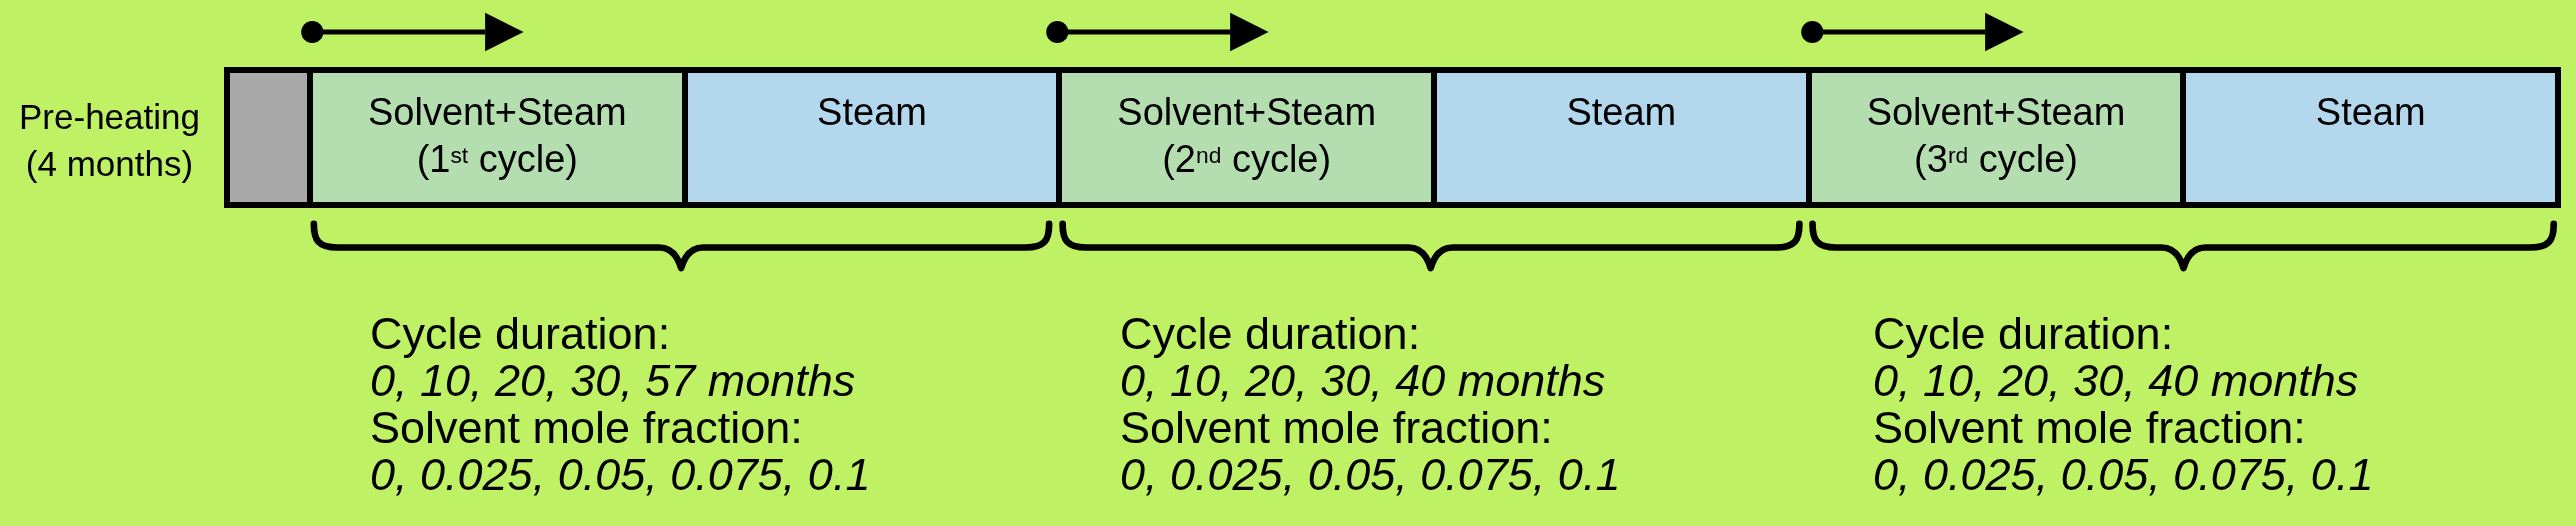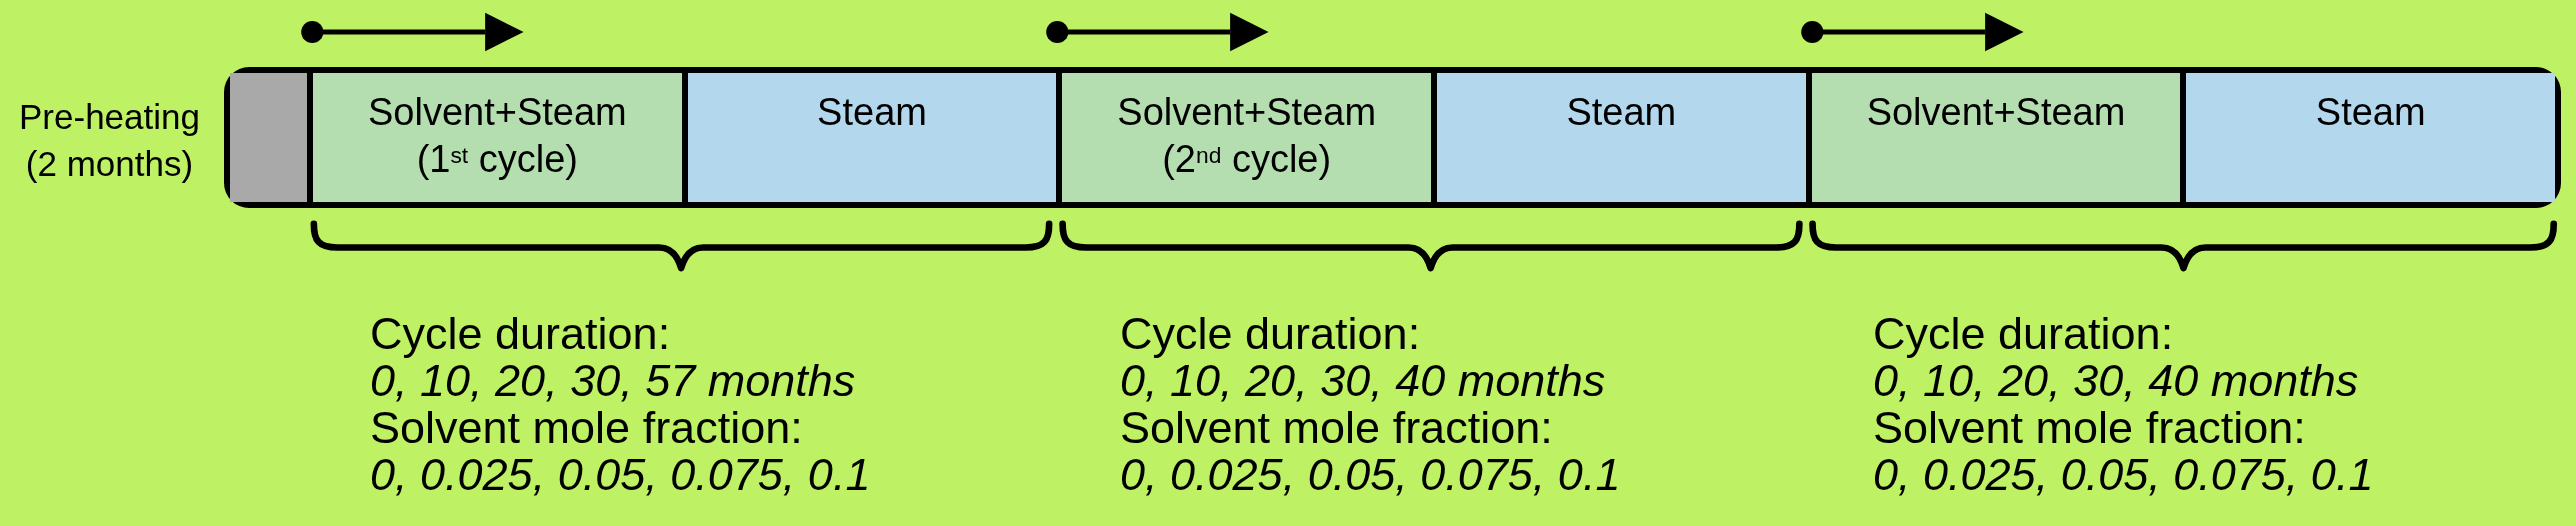--- a/index.html
+++ b/index.html
@@ -30,21 +30,20 @@
     position: absolute;
     left: 224px;
     top: 67px;
     width: 2337px;
     height: 141px;
     background: #000000;
     display: flex;
     gap: 6px;
     padding: 6px;
     box-sizing: border-box;
-    border-radius: 25px;
   }
   .seg {
     display: flex;
     flex-direction: column;
     align-items: center;
     justify-content: flex-start;
     padding-top: 16.3px;
     box-sizing: border-box;
     font-size: 38px;
     line-height: 47px;
@@ -86,21 +85,21 @@
   .params-2 { left: 1120px; }
   .params-3 { left: 1873px; }
 </style>
 </head>
 <body>
 
 <div class="figure">
 
   <div class="preheat-label">
     <div>Pre-heating</div>
-    <div>(2 months)</div>
+    <div>(4 months)</div>
   </div>
 
   <svg class="arrow-svg arrow-1" viewBox="0 0 310 86">
     <circle cx="18" cy="43" r="15" fill="#000"></circle>
     <line x1="18" y1="43" x2="252" y2="43" stroke="#000" stroke-width="7"></line>
     <polygon points="252,17 304,43 252,69" fill="#000"></polygon>
   </svg>
   <svg class="arrow-svg arrow-2" viewBox="0 0 310 86">
     <circle cx="18" cy="43" r="15" fill="#000"></circle>
     <line x1="18" y1="43" x2="252" y2="43" stroke="#000" stroke-width="7"></line>
@@ -129,20 +128,21 @@
       <div>Solvent+Steam</div>
       <div><span>(2</span><sup>nd</sup><span> cycle)</span></div>
     </div>
 
     <div class="seg grow" style="background-color: rgb(179, 216, 238);">
       <div>Steam</div>
     </div>
 
     <div class="seg grow" style="background-color: rgb(181, 222, 176);">
       <div>Solvent+Steam</div>
+      <div><span>(3</span><sup>rd</sup><span> cycle)</span></div>
     </div>
 
     <div class="seg grow" style="background-color: rgb(179, 216, 238);">
       <div>Steam</div>
     </div>
 
   </div>
 
   <svg class="brace-svg brace-1" viewBox="0 0 1013 80">
     <path d="M 8 8 C 8 30 14 40 40 40 L 476 40 Q 498 40 506 68 Q 514 40 536 40 L 973 40 C 999 40 1005 30 1005 8" fill="none" stroke="#000" stroke-width="9" stroke-linecap="round" stroke-linejoin="round"></path>

